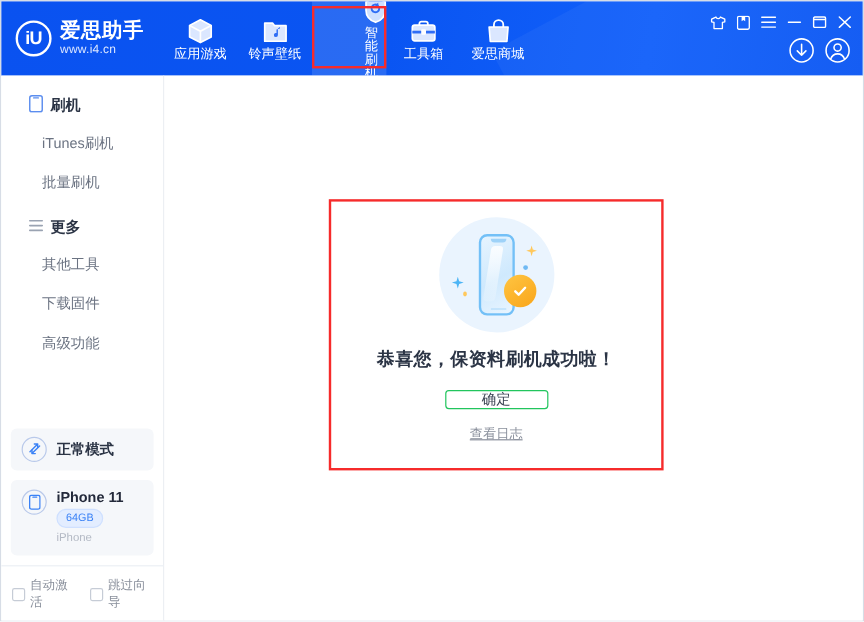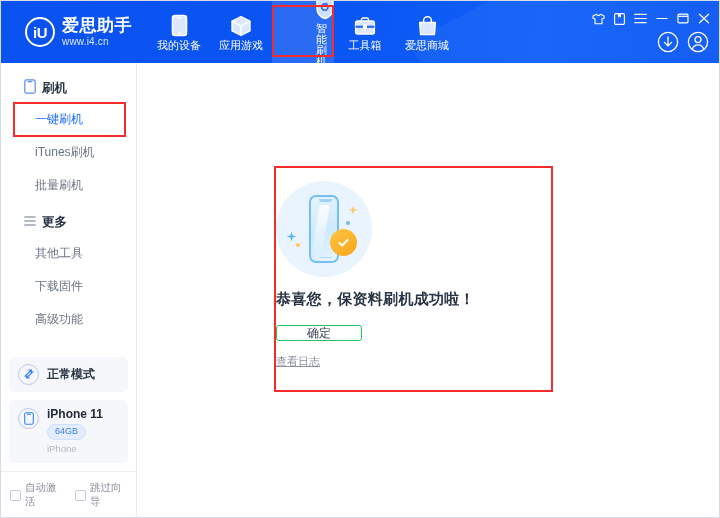--- a/index.html
+++ b/index.html
@@ -31,21 +31,21 @@
     position: absolute;
     right: -20px; top: -40px;
     width: 300px; height: 200px;
     background: rgba(255,255,255,0.045);
     transform: rotate(-28deg);
     pointer-events: none;
   }
 
   .logo-wrap {
     display: flex; align-items: center;
-    padding: 0 10px 0 24px;
+    padding: 0 10px 0 12px;
     gap: 7px;
     z-index: 2;
   }
   .logo-mark {
     width: 30px; height: 30px;
     border-radius: 50%;
     border: 2px solid #ffffff;
     display: flex; align-items: center; justify-content: center;
     color: #ffffff;
     font-size: 15px;
@@ -191,21 +191,21 @@
     position: relative;
     display: flex; align-items: flex-start; justify-content: center;
   }
   .dialog-frame {
     position: absolute;
     left: 137px; top: 103px;
     width: 279px; height: 226px;
     border: 2px solid #f62b2b;
     background: #ffffff;
     display: flex; flex-direction: column;
-    align-items: flex-start;
+    align-items: center;
   }
   .illus {
     margin-top: 13px;
     width: 96px; height: 96px;
     border-radius: 50%;
     background: #eaf4fe;
     position: relative;
   }
   .phone {
     position: absolute;
@@ -290,41 +290,40 @@
     <div class="logo-wrap">
       <div class="logo-mark">iU</div>
       <div class="logo-text">
         <div class="logo-title">爱思助手</div>
         <div class="logo-url">www.i4.cn</div>
       </div>
     </div>
 
     <div class="nav">
 
-      <div class="nav-item">
-        <span class="nav-icon">
-          <svg width="17" height="23" viewBox="0 0 17 23">
-              <rect x="1.5" y="1.5" width="14" height="20" rx="2.5" fill="#dbe7ff" stroke="#ffffff" stroke-width="1.6"></rect>
-              <rect x="6" y="3.3" width="5" height="1.2" rx="0.6" fill="#ffffff"></rect>
-              <circle cx="8.5" cy="18.8" r="1.1" fill="#ffffff"></circle>
-            </svg>
-        </span>
-        <span class="nav-label">我的设备</span>
-      </div>
 
       <div class="nav-item">
         <span class="nav-icon">
           <svg width="22" height="22" viewBox="0 0 22 22">
               <path d="M11 1.5 20 6.2v9.6L11 20.5 2 15.8V6.2z" fill="#dbe7ff" stroke="#ffffff" stroke-width="1.4" stroke-linejoin="round"></path>
               <path d="M2 6.2 11 11l9-4.8M11 11v9.5" stroke="#ffffff" stroke-width="1.4" fill="none"></path>
             </svg>
         </span>
         <span class="nav-label">应用游戏</span>
       </div>
 
+      <div class="nav-item">
+        <span class="nav-icon">
+          <svg width="21" height="22" viewBox="0 0 21 22">
+              <path d="M1.6 4.2h6.5l1.8 2.2h9.5v13H1.6z" fill="#dbe7ff" stroke="#ffffff" stroke-width="1.4" stroke-linejoin="round"></path>
+              <path d="M12.6 8.8v5.4a1.7 1.7 0 1 1-1.2-1.6V9.6l2.9-.8V7.6z" fill="#2f6df5"></path>
+            </svg>
+        </span>
+        <span class="nav-label">铃声壁纸</span>
+      </div>
 
       <div class="nav-item active boxed">
         <span class="nav-icon">
           <svg width="20" height="23" viewBox="0 0 20 23">
               <path d="M10 1.4 18 4.2v7.3c0 5-3.3 8.5-8 10.1-4.7-1.6-8-5.1-8-10.1V4.2z" fill="#cfe0ff" stroke="#ffffff" stroke-width="1.4" stroke-linejoin="round"></path>
               <path d="M13 10a3.2 3.2 0 1 1-1.1-2.4" stroke="#2f6df5" stroke-width="1.6" fill="none" stroke-linecap="round"></path>
               <path d="M12.2 5.1v2.8H9.5z" fill="#2f6df5"></path>
             </svg>
         </span>
         <span class="nav-label">智能刷机</span>
@@ -416,23 +415,20 @@
         <div class="side-group-hd">
           <span>
             <svg width="12" height="15" viewBox="0 0 12 15">
                 <rect x="0.8" y="0.8" width="10.4" height="13.4" rx="1.8" fill="none" stroke="#5b8def" stroke-width="1.2"></rect>
                 <path d="M4 2.6h4" stroke="#5b8def" stroke-width="1.1" stroke-linecap="round"></path>
               </svg>
           </span>
           <span>刷机</span>
         </div>
 
-        <div class="side-item active boxed">
-          <span>一键刷机</span>
-        </div>
         <div class="side-item">
           <span>iTunes刷机</span>
         </div>
         <div class="side-item">
           <span>批量刷机</span>
         </div>
 
         <div class="side-group-hd" style="margin-top:6px">
           <span>
             <svg width="12" height="12" viewBox="0 0 12 12">

